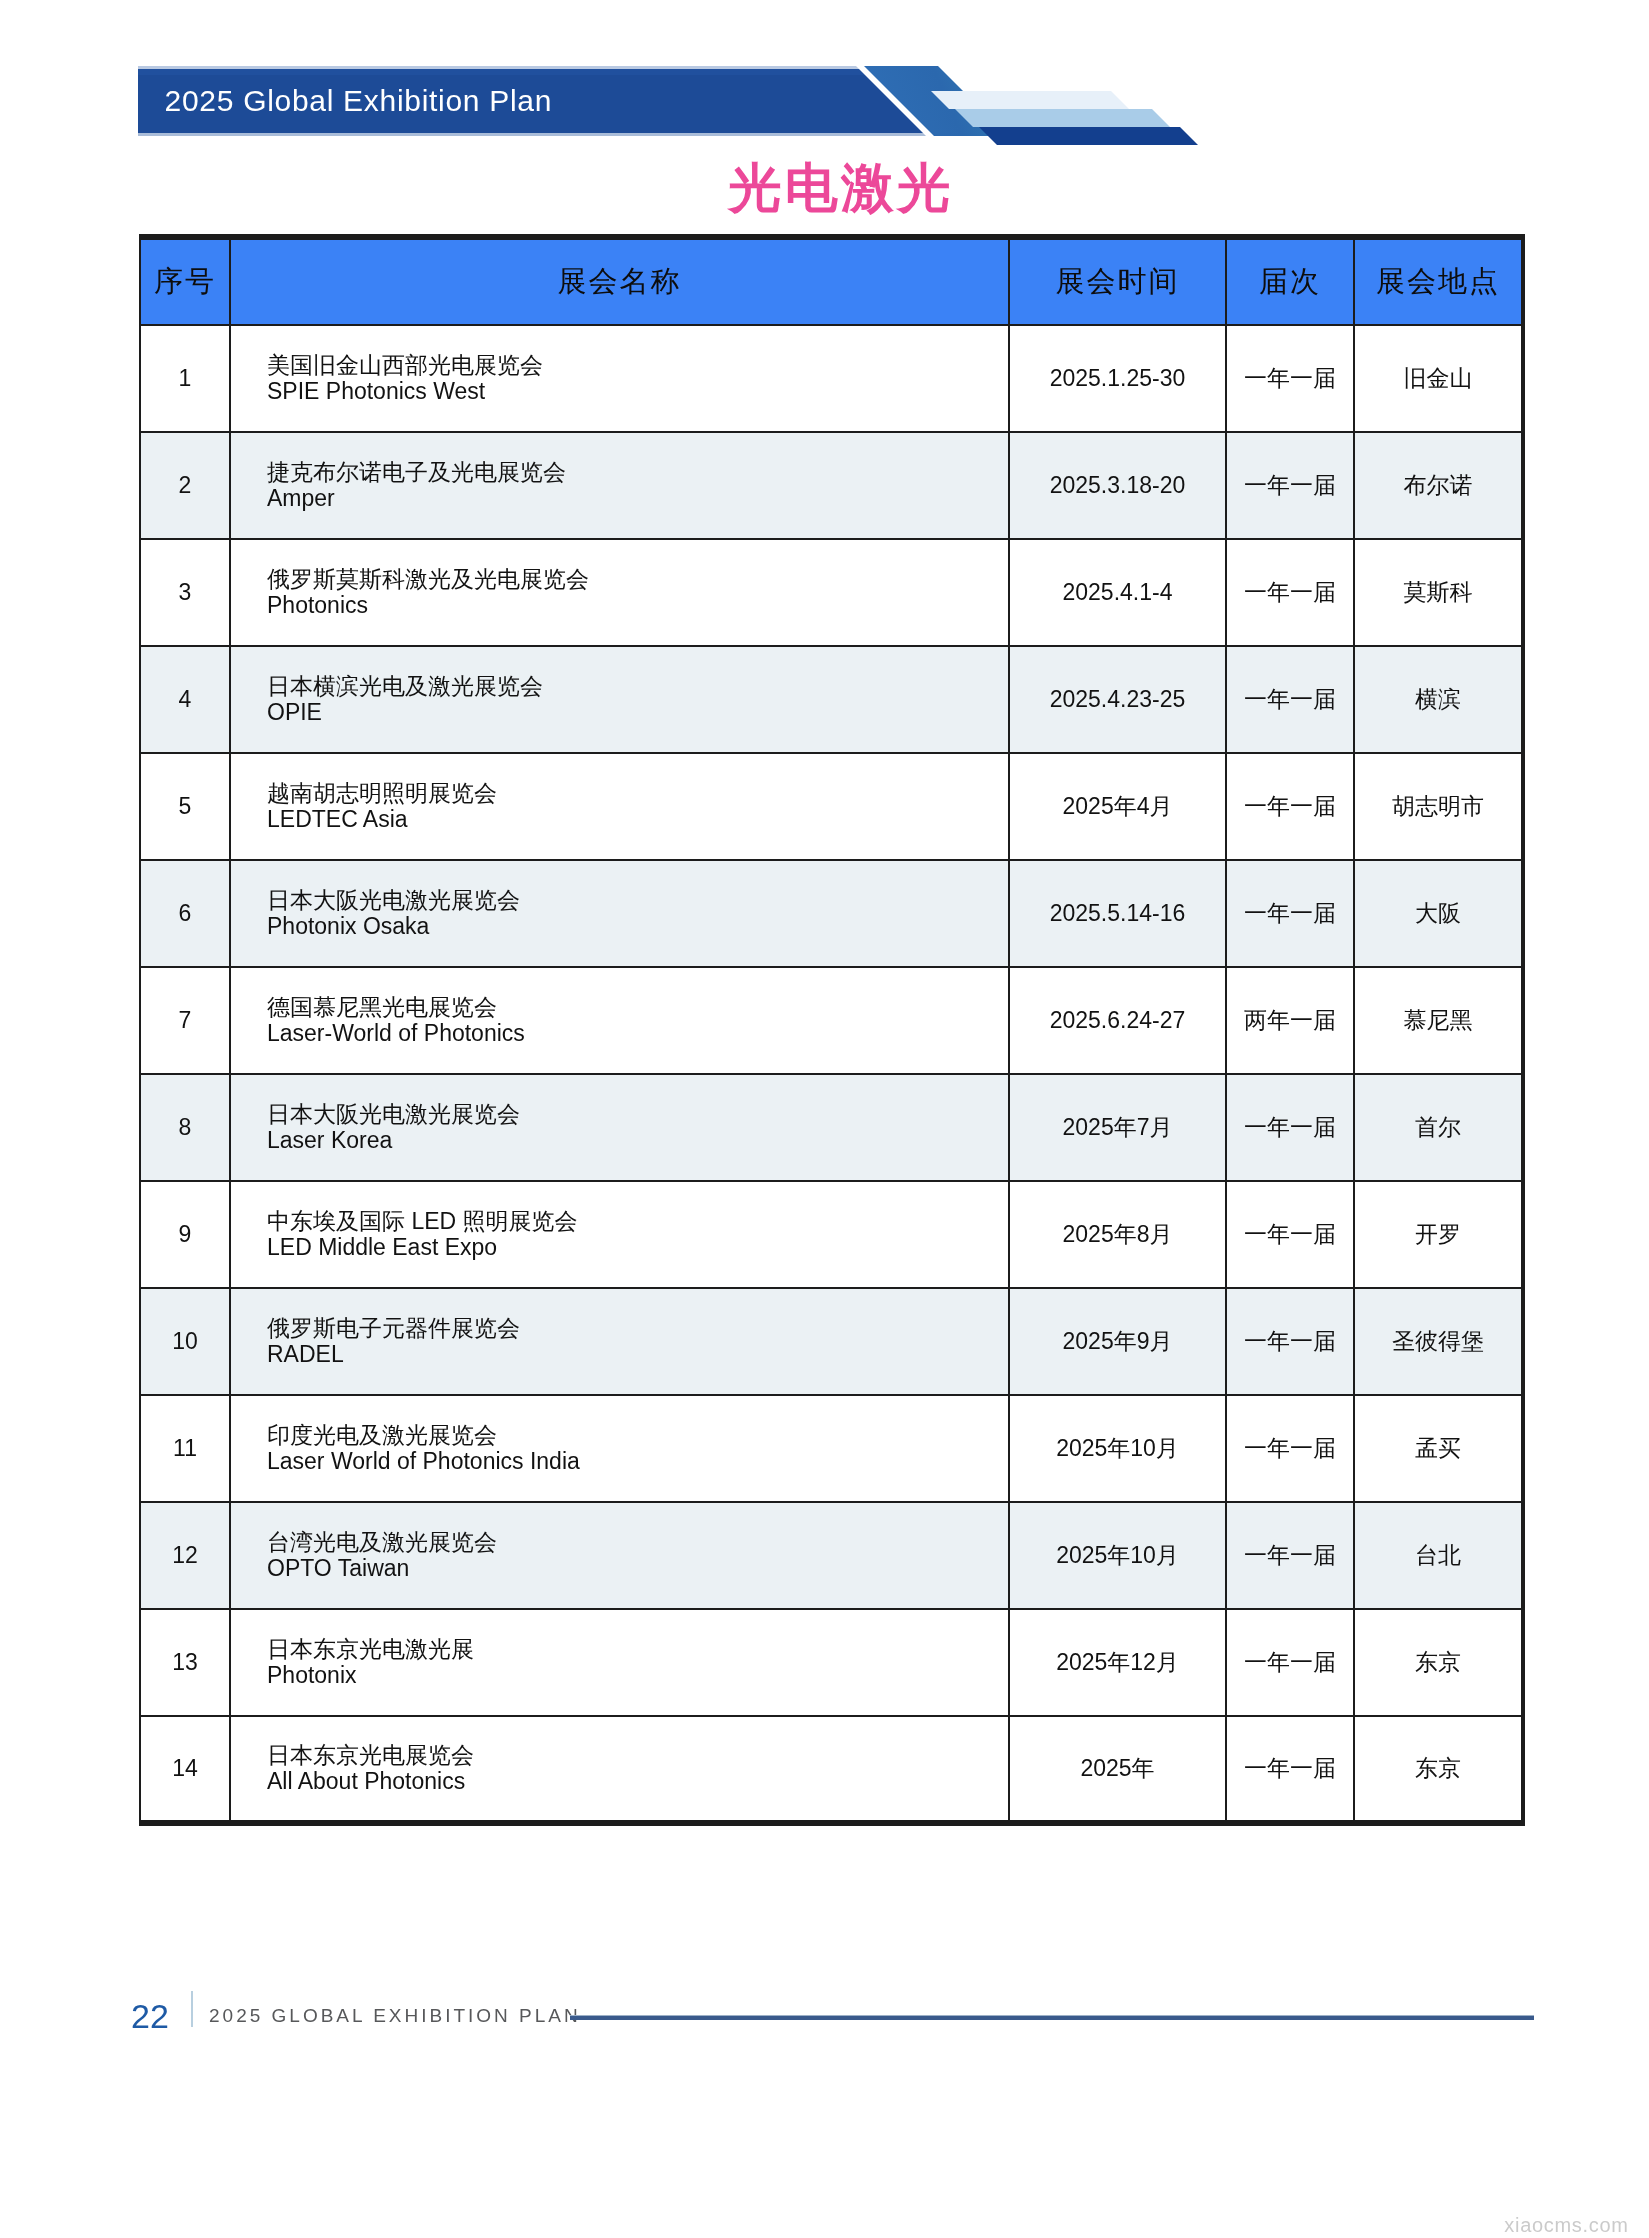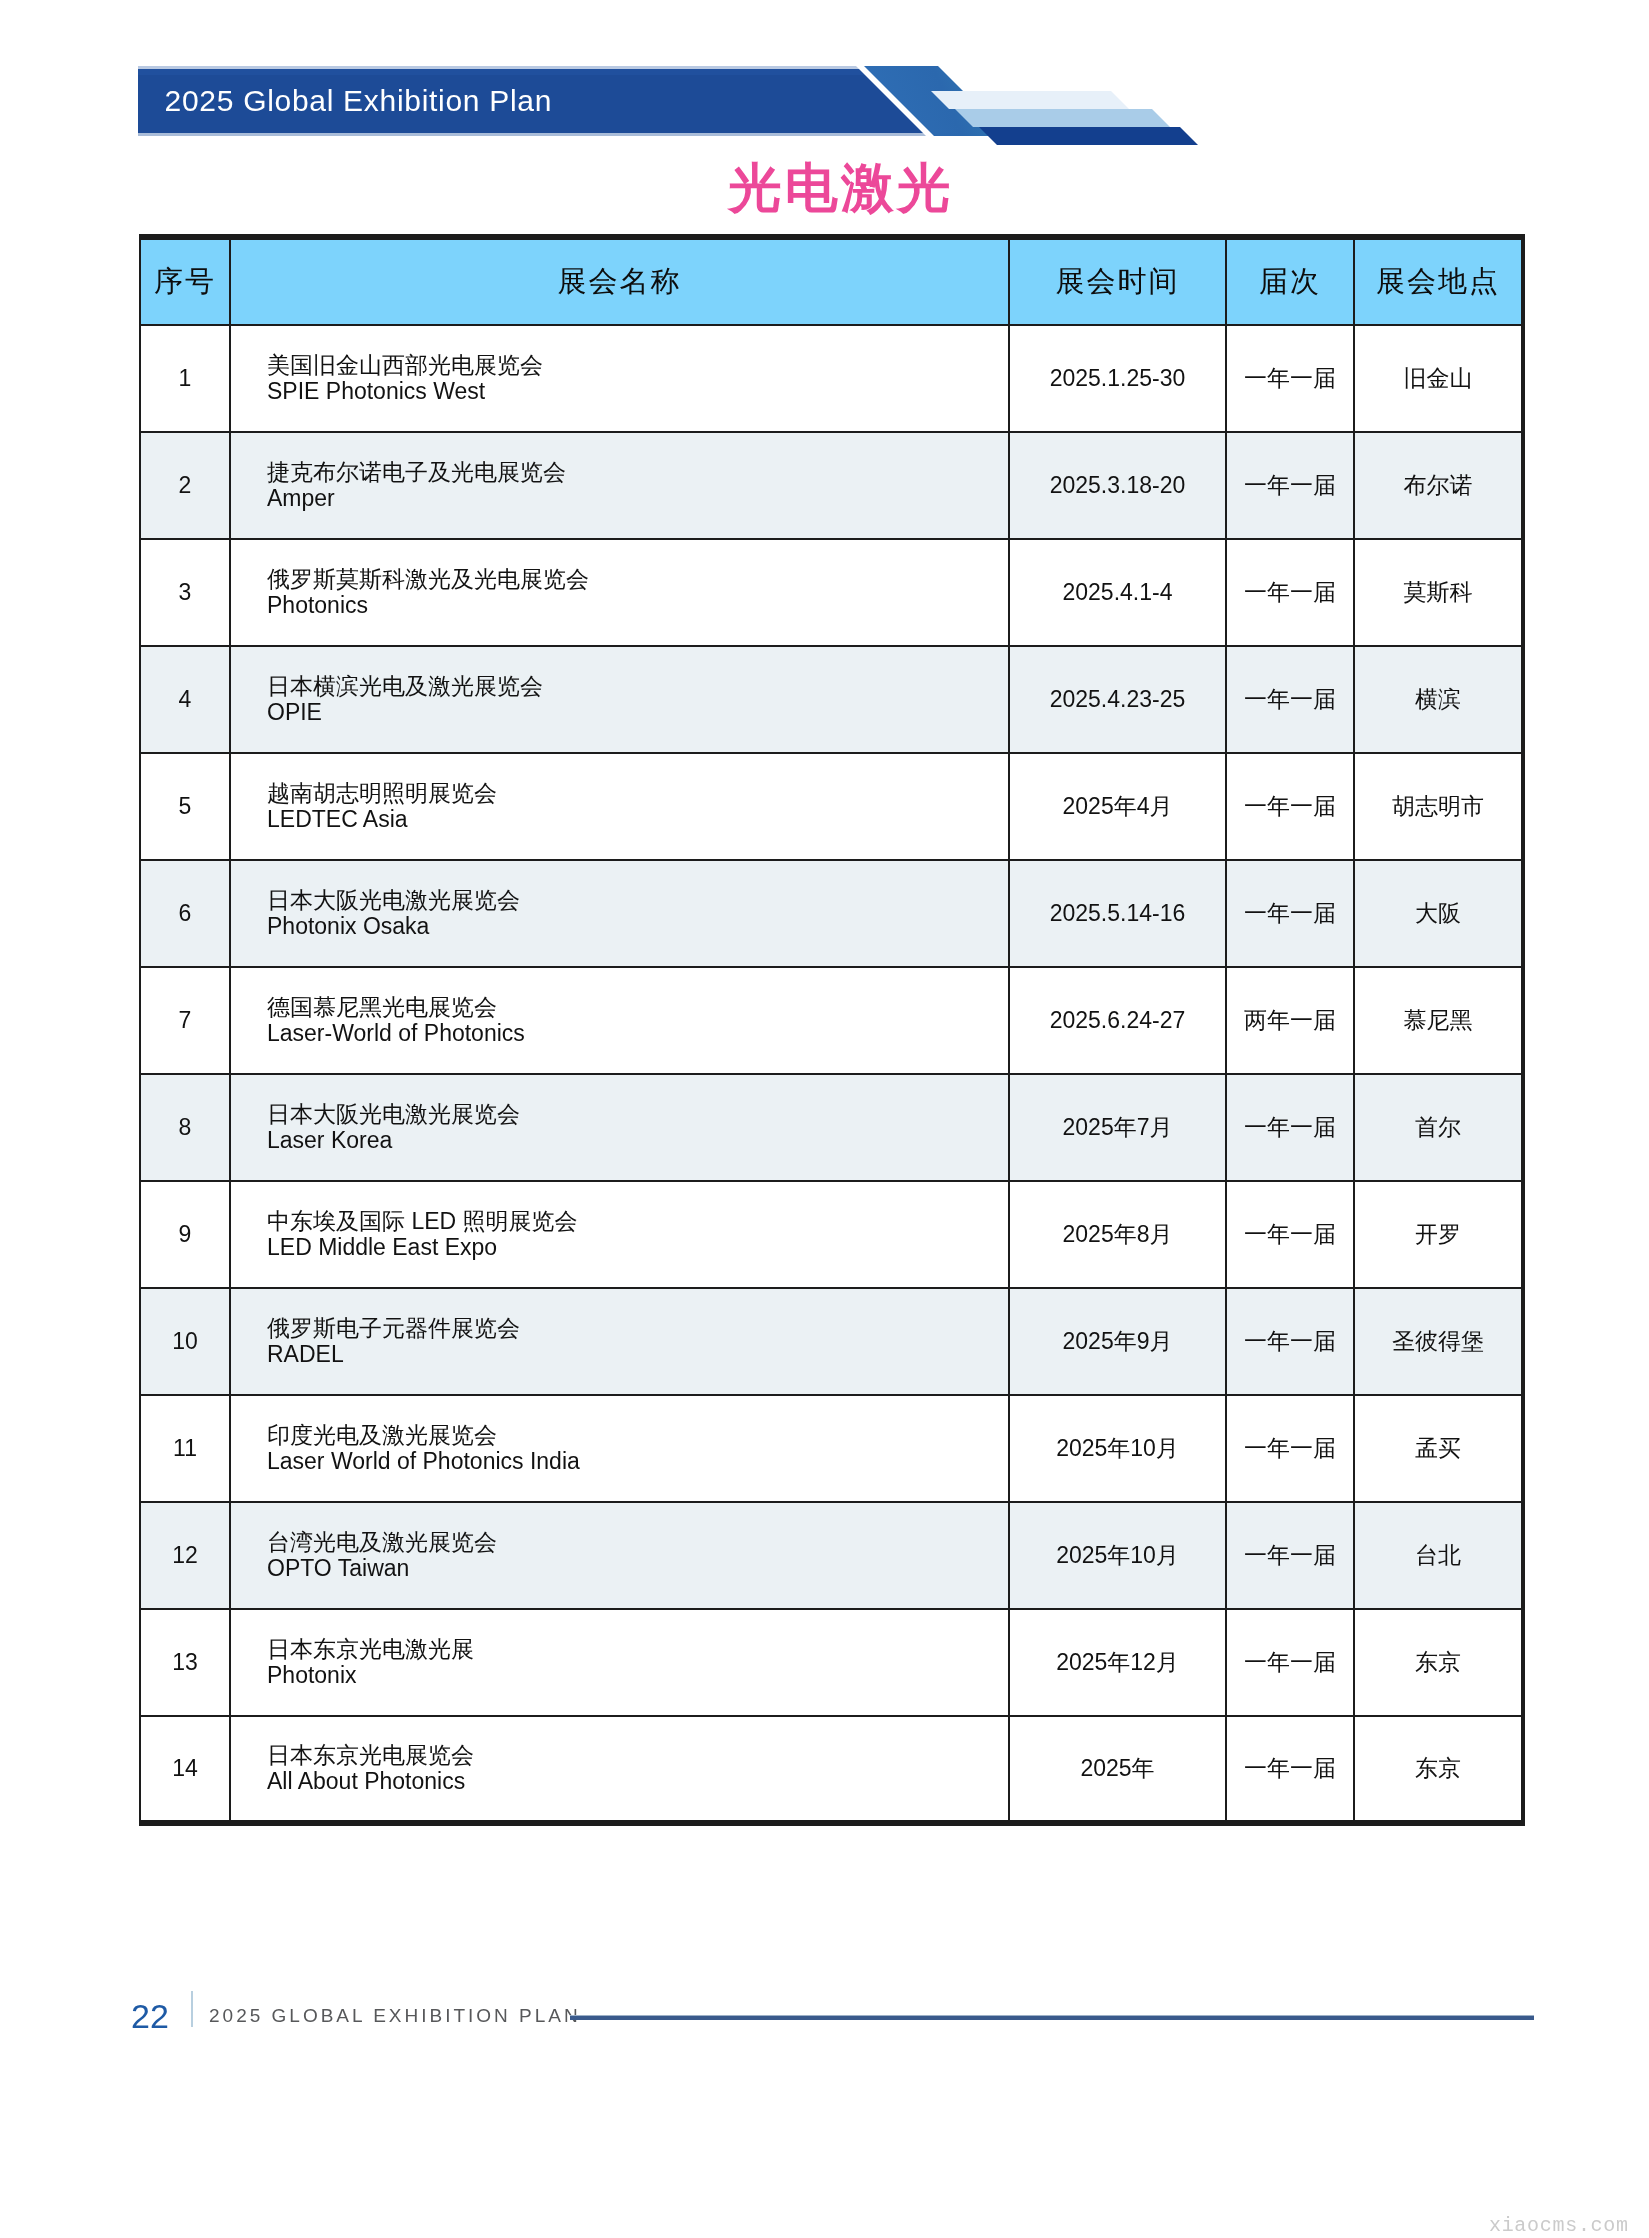--- a/index.html
+++ b/index.html
@@ -55,21 +55,21 @@
   .exhibition-table col.c-name{width:779px;}
   .exhibition-table col.c-date{width:217px;}
   .exhibition-table col.c-freq{width:128px;}
   .exhibition-table col.c-loc{width:169px;}
   .exhibition-table th,.exhibition-table td{
     border:2px solid #1c1c1c;
     text-align:center;vertical-align:middle;
     padding:0;overflow:hidden;
   }
   .exhibition-table thead th{
-    background:#7dd3fc;height:84px;
+    background:#3b82f6;height:84px;
     font-size:29px;font-weight:normal;color:#0d0d0d;
     letter-spacing:2px;
   }
   .exhibition-table tbody tr{height:107px;background:#ffffff;}
   .exhibition-table tbody tr.shaded{background:#ebf1f4;}
   td.name-cell{text-align:left;}
   .name-wrap{
     display:flex;flex-direction:column;justify-content:center;
     padding-left:36px;line-height:1.1;
   }
@@ -90,21 +90,21 @@
     font-size:19px;color:#57585a;letter-spacing:3px;white-space:nowrap;
   }
   .footer-rule{
     position:absolute;left:570px;top:27px;width:964px;height:4.7px;
     background:linear-gradient(to bottom,#9db1c7 0 1.3px,#3a5a8c 1.3px 100%);
   }
 
   
   .watermark{
     position:absolute;right:9.3px;top:2214px;
-    font-family:Liberation Mono, monospace;
+    font-family:Liberation Sans, sans-serif;
     font-size:20px;color:#cbcbcb;letter-spacing:0.7px;margin-left:29px;
   }
 </style>
 </head>
 <body>
 
 <div class="page">
 
   <header class="banner">
     <div class="banner-bar">

